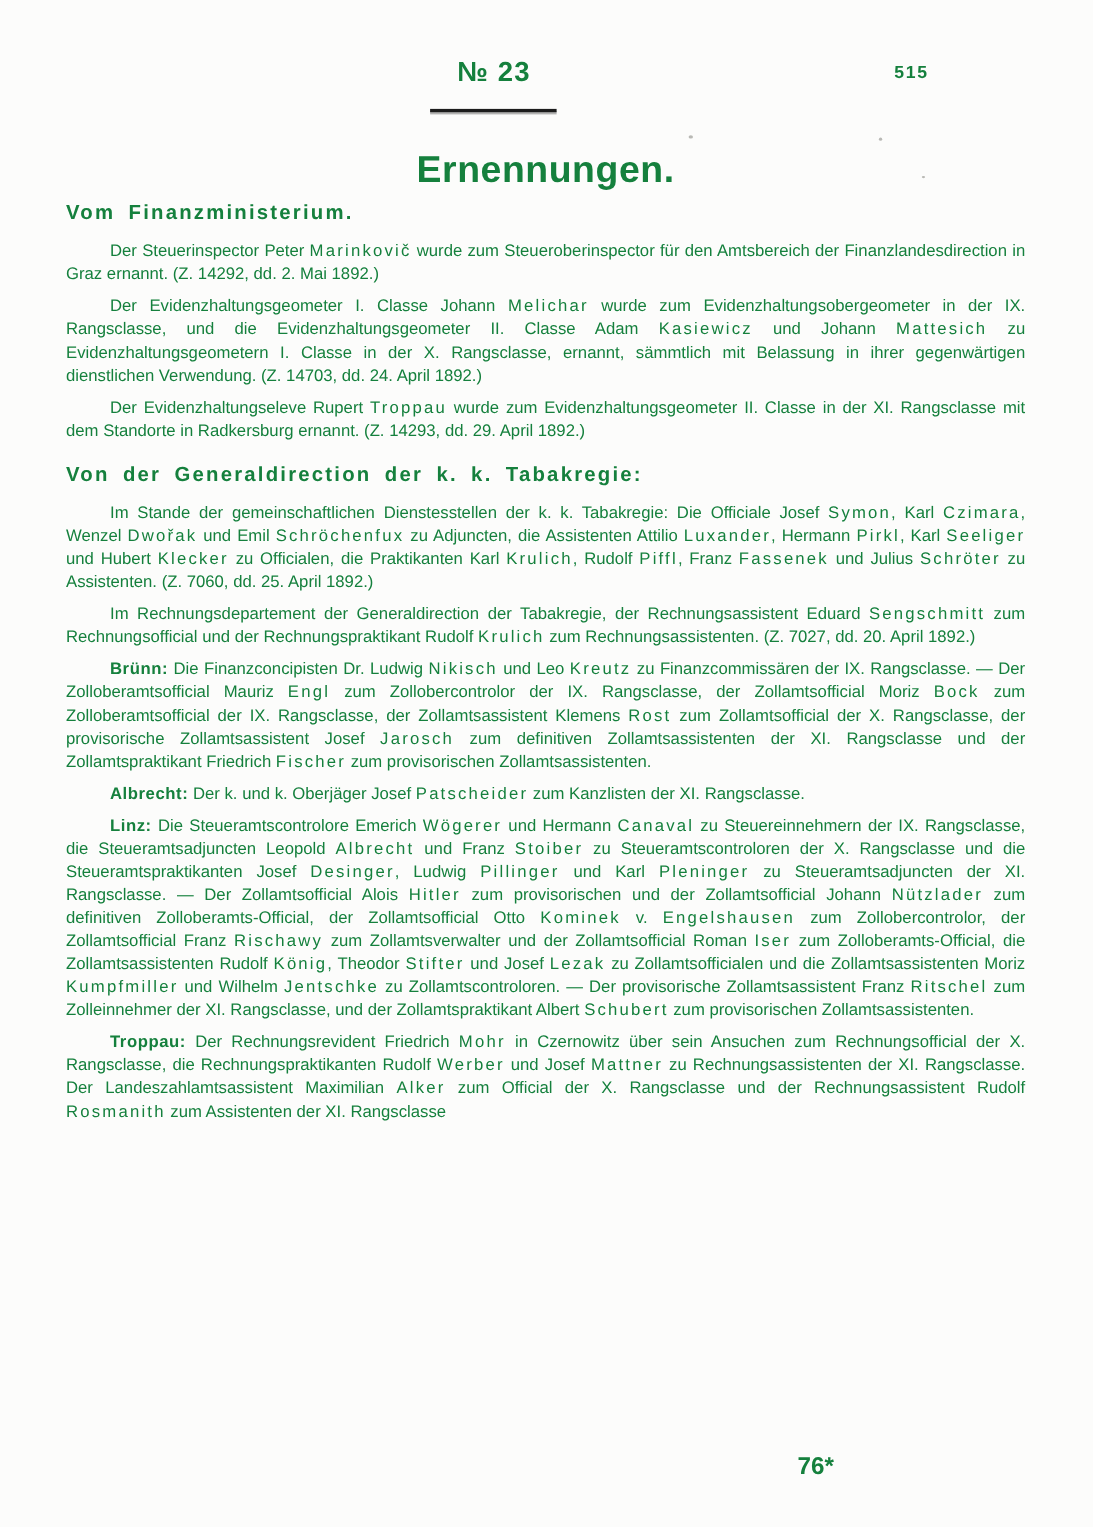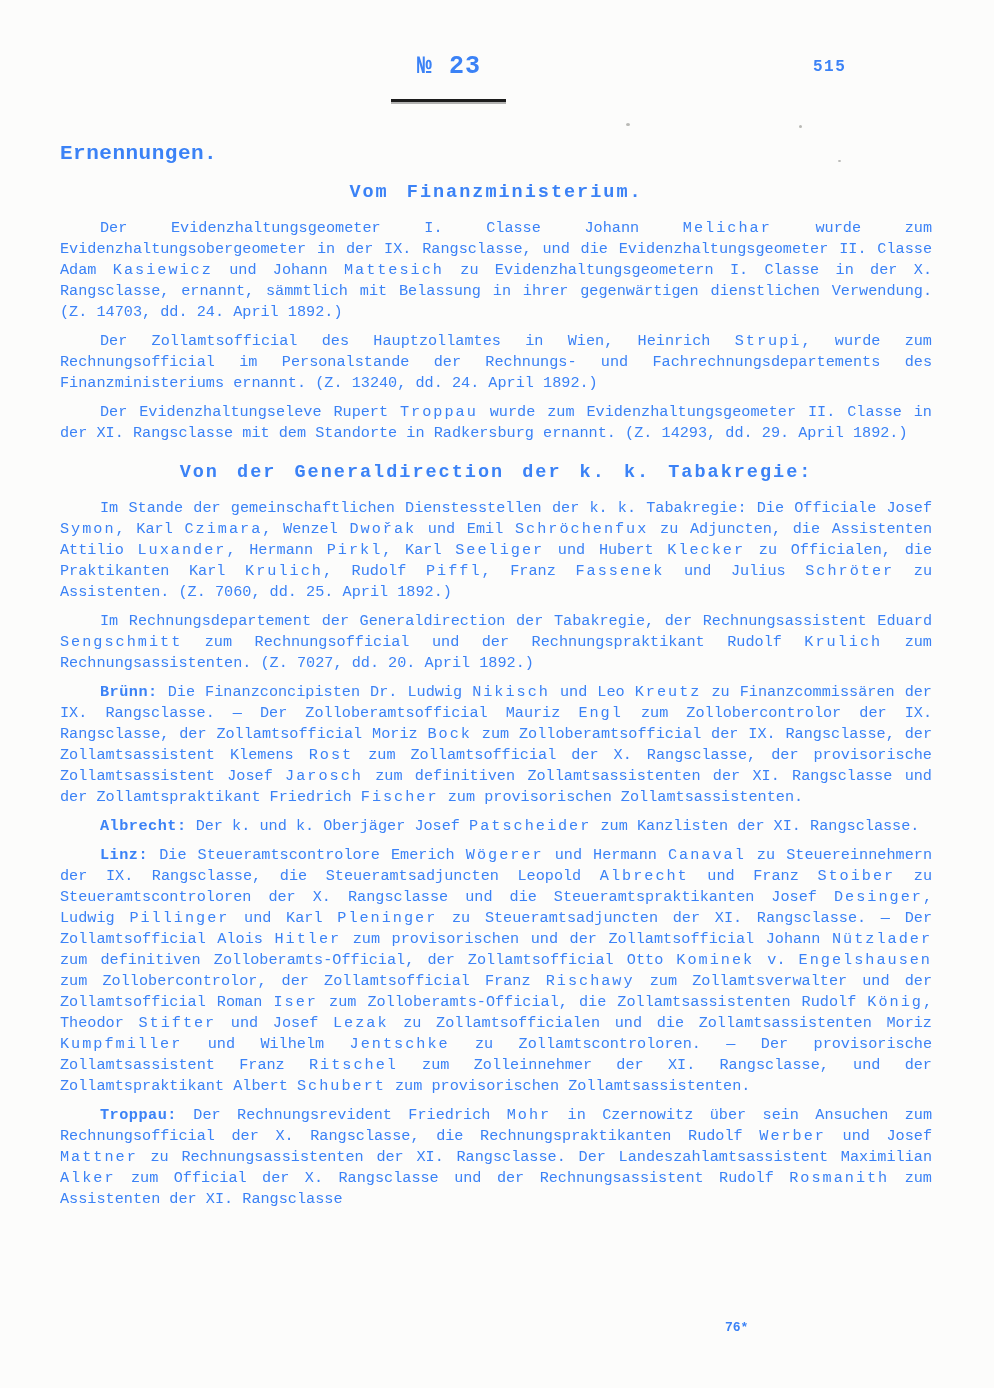--- a/index.html
+++ b/index.html
@@ -2,22 +2,22 @@
 <html><head>
 <meta charset="utf-8">
 <style>
   html, body { margin: 0; padding: 0; background: #e8e8e6; }
   .page {
     position: relative;
     width: 994px;
     height: 1388px;
     margin: 0 auto;
     background: #fcfcfb;
-    font-family: Liberation Mono, monospace;
-    color: #3b82f6;
+    font-family: Liberation Sans, sans-serif;
+    color: #15803d;
     overflow: hidden;
   }
   .issue {
     position: absolute;
     top: 52px; left: 392px; width: 114px;
     text-align: center;
     font-size: 25px;
     font-weight: bold;
     letter-spacing: 1px;
   }
@@ -34,50 +34,50 @@
     font-size: 16px;
     font-weight: bold;
     letter-spacing: 1.5px;
   }
   .content {
     position: absolute;
     top: 138px; left: 60px;
     width: 872px;
   }
   h1.doc-title {
-    text-align: left;
-    font-size: 21px;
+    text-align: center;
+    font-size: 34px;
     line-height: 32px;
     font-weight: bold;
     margin: 0 0 11px 0;
     letter-spacing: 0.5px;
   }
   .sec-heading {
-    text-align: center;
+    text-align: left;
     font-size: 18.5px;
     line-height: 24px;
     font-weight: bold;
     margin: 0 0 13px 0;
     letter-spacing: 2px;
     word-spacing: 5px;
   }
   section:not(:first-of-type) .sec-heading { margin-top: 17px; }
   .content p {
     margin: 0 0 8px 0;
     font-size: 15.2px;
     line-height: 21px;
     text-align: justify;
     text-indent: 40px;
   }
   .sp { letter-spacing: 2px; }
   .lead { font-weight: bold; letter-spacing: 0.5px; }
   .footer-mark {
     position: absolute;
     top: 1320px; left: 725px;
-    font-size: 13px;
+    font-size: 22px;
     font-weight: bold;
   }
   .speck {
     position: absolute;
     border-radius: 50%;
     background: #b9b9b5;
   }
 </style>
 </head>
 <body>
@@ -86,22 +86,22 @@
 
   <div class="issue">№ 23</div>
   <div class="issue-rule"></div>
   <div class="pagenum">515</div>
 
   <div class="content">
     <h1 class="doc-title">Ernennungen.</h1>
     <div id="sections">
         <section>
           <h2 class="sec-heading">Vom Finanzministerium.</h2>
+          <p>Der Steuerinspector Peter <span class="sp">Marinkovič</span> wurde zum Steueroberinspector für den Amtsbereich der Finanzlandesdirection in Graz ernannt. (Z. 14292, dd. 2. Mai 1892.)</p>
           <p>Der Evidenzhaltungsgeometer I. Classe Johann <span class="sp">Melichar</span> wurde zum Evidenzhaltungsobergeometer in der IX. Rangsclasse, und die Evidenzhaltungsgeometer II. Classe Adam <span class="sp">Kasiewicz</span> und Johann <span class="sp">Mattesich</span> zu Evidenzhaltungsgeometern I. Classe in der X. Rangsclasse, ernannt, sämmtlich mit Belassung in ihrer gegenwärtigen dienstlichen Verwendung. (Z. 14703, dd. 24. April 1892.)</p>
-          <p>Der Zollamtsofficial des Hauptzollamtes in Wien, Heinrich <span class="sp">Strupi</span>, wurde zum Rechnungsofficial im Personalstande der Rechnungs- und Fachrechnungsdepartements des Finanzministeriums ernannt. (Z. 13240, dd. 24. April 1892.)</p>
           <p>Der Evidenzhaltungseleve Rupert <span class="sp">Troppau</span> wurde zum Evidenzhaltungsgeometer II. Classe in der XI. Rangsclasse mit dem Standorte in Radkersburg ernannt. (Z. 14293, dd. 29. April 1892.)</p>
         </section>
         <section>
           <h2 class="sec-heading">Von der Generaldirection der k. k. Tabakregie:</h2>
           <p>Im Stande der gemeinschaftlichen Dienstesstellen der k. k. Tabakregie: Die Officiale Josef <span class="sp">Symon</span>, Karl <span class="sp">Czimara</span>, Wenzel <span class="sp">Dwořak</span> und Emil <span class="sp">Schröchenfux</span> zu Adjuncten, die Assistenten Attilio <span class="sp">Luxander</span>, Hermann <span class="sp">Pirkl</span>, Karl <span class="sp">Seeliger</span> und Hubert <span class="sp">Klecker</span> zu Officialen, die Praktikanten Karl <span class="sp">Krulich</span>, Rudolf <span class="sp">Piffl</span>, Franz <span class="sp">Fassenek</span> und Julius <span class="sp">Schröter</span> zu Assistenten. (Z. 7060, dd. 25. April 1892.)</p>
           <p>Im Rechnungsdepartement der Generaldirection der Tabakregie, der Rechnungsassistent Eduard <span class="sp">Sengschmitt</span> zum Rechnungsofficial und der Rechnungspraktikant Rudolf <span class="sp">Krulich</span> zum Rechnungsassistenten. (Z. 7027, dd. 20. April 1892.)</p>
         </section>
         <section>
           <p><b class="lead">Brünn:</b> Die Finanzconcipisten Dr. Ludwig <span class="sp">Nikisch</span> und Leo <span class="sp">Kreutz</span> zu Finanzcommissären der IX. Rangsclasse. — Der Zolloberamtsofficial Mauriz <span class="sp">Engl</span> zum Zollobercontrolor der IX. Rangsclasse, der Zollamtsofficial Moriz <span class="sp">Bock</span> zum Zolloberamtsofficial der IX. Rangsclasse, der Zollamtsassistent Klemens <span class="sp">Rost</span> zum Zollamtsofficial der X. Rangsclasse, der provisorische Zollamtsassistent Josef <span class="sp">Jarosch</span> zum definitiven Zollamtsassistenten der XI. Rangsclasse und der Zollamtspraktikant Friedrich <span class="sp">Fischer</span> zum provisorischen Zollamtsassistenten.</p>
           <p><b class="lead">Albrecht:</b> Der k. und k. Oberjäger Josef <span class="sp">Patscheider</span> zum Kanzlisten der XI. Rangsclasse.</p>

